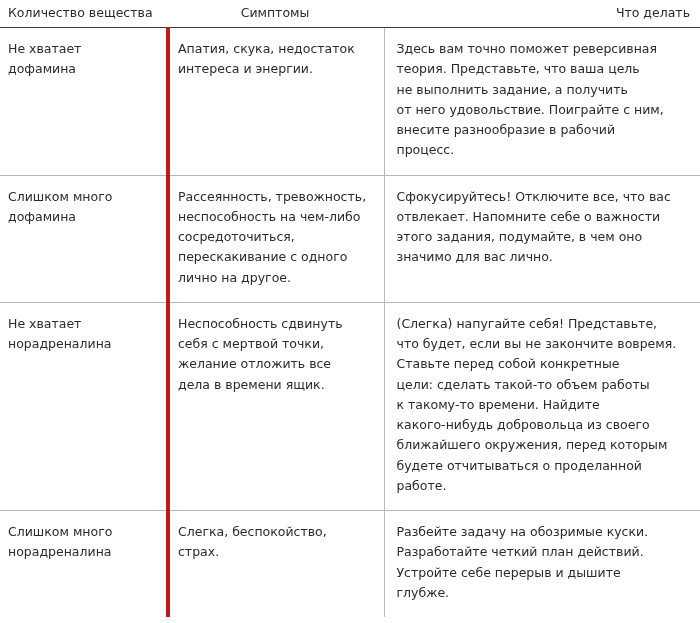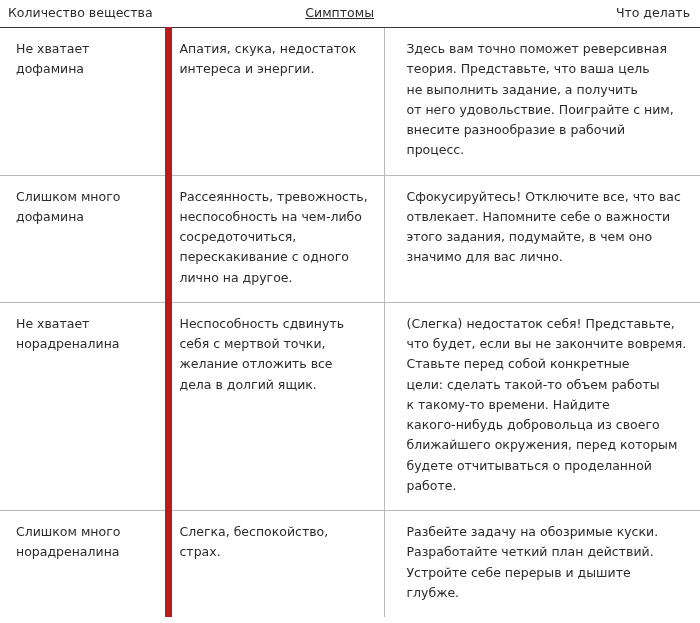--- a/index.html
+++ b/index.html
@@ -31,46 +31,46 @@
 
   thead th {
     font-weight: normal;
     font-size: 12.5px;
     color: #2b2b2b;
     padding: 5px 10px 7px 8px;
     vertical-align: top;
     border-bottom: 1px solid #3a3a3a;
   }
   thead th.h1 { text-align: left; }
-  thead th.h2 { text-align: right; text-decoration: underline; }
+  thead th.h2 { text-align: center; }
   thead th.h3 { text-align: right; }
 
   tbody td {
     font-size: 12.5px;
     line-height: 1.62;
     color: #2b2b2b;
     vertical-align: top;
     padding: 11px 12px 14px 8px;
     border-bottom: 1px solid #b9b9b9;
   }
   tbody tr:last-child td {
     border-bottom: none;
   }
   tbody td.col-a {
-    border-right: 7px solid #b91c1c;
-    padding-left: 16px;
+    border-right: 4px solid #b91c1c;
+    padding-left: 8px;
     padding-right: 10px;
   }
   tbody td.col-b {
     border-right: 1px solid #b9b9b9;
     padding-left: 8px;
     padding-right: 12px;
   }
   tbody td.col-c {
-    padding-left: 22px;
+    padding-left: 12px;
     padding-right: 10px;
   }
   .cell-text {
     display: block;
     white-space: pre-line;
   }
 </style>
 </head>
 <body>
 
@@ -128,24 +128,24 @@
       </tr>
       <tr>
         <td class="col-a">
             <span class="cell-text">Не хватает
 норадреналина</span>
           </td>
         <td class="col-b">
             <span class="cell-text">Неспособность сдвинуть
 себя с мертвой точки,
 желание отложить все
-дела в долгий ящик.</span>
+дела в времени ящик.</span>
           </td>
         <td class="col-c">
-            <span class="cell-text">(Слегка) недостаток себя! Представьте,
+            <span class="cell-text">(Слегка) напугайте себя! Представьте,
 что будет, если вы не закончите вовремя.
 Ставьте перед собой конкретные
 цели: сделать такой-то объем работы
 к такому-то времени. Найдите
 какого-нибудь добровольца из своего
 ближайшего окружения, перед которым
 будете отчитываться о проделанной
 работе.</span>
           </td>
       </tr>

